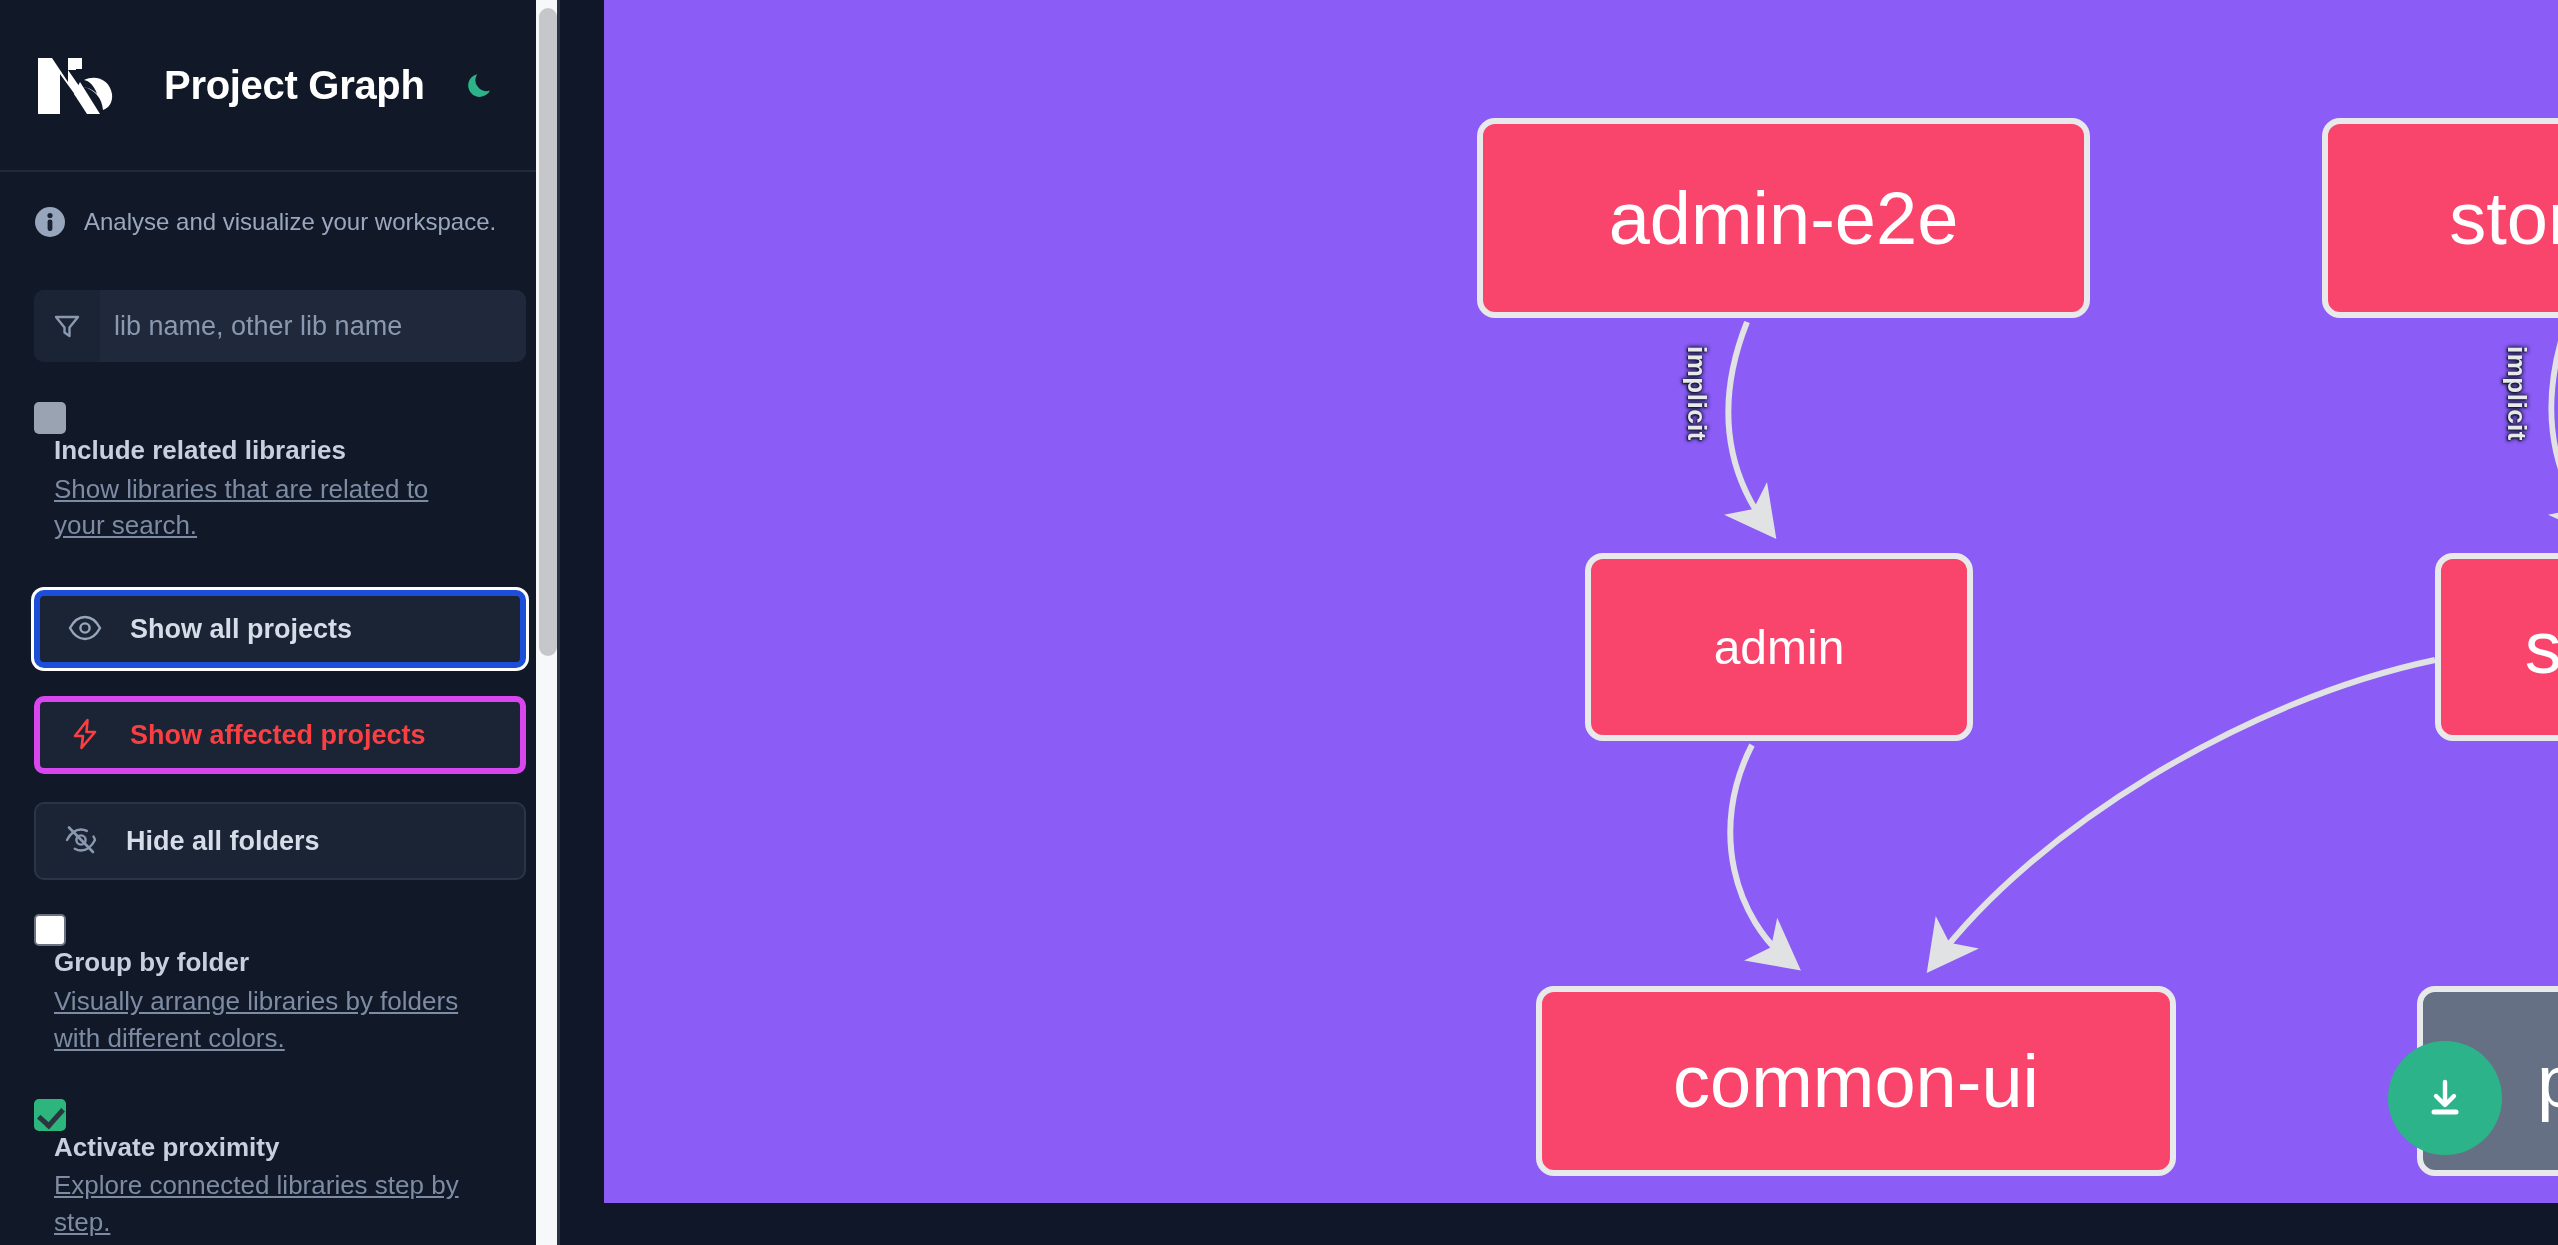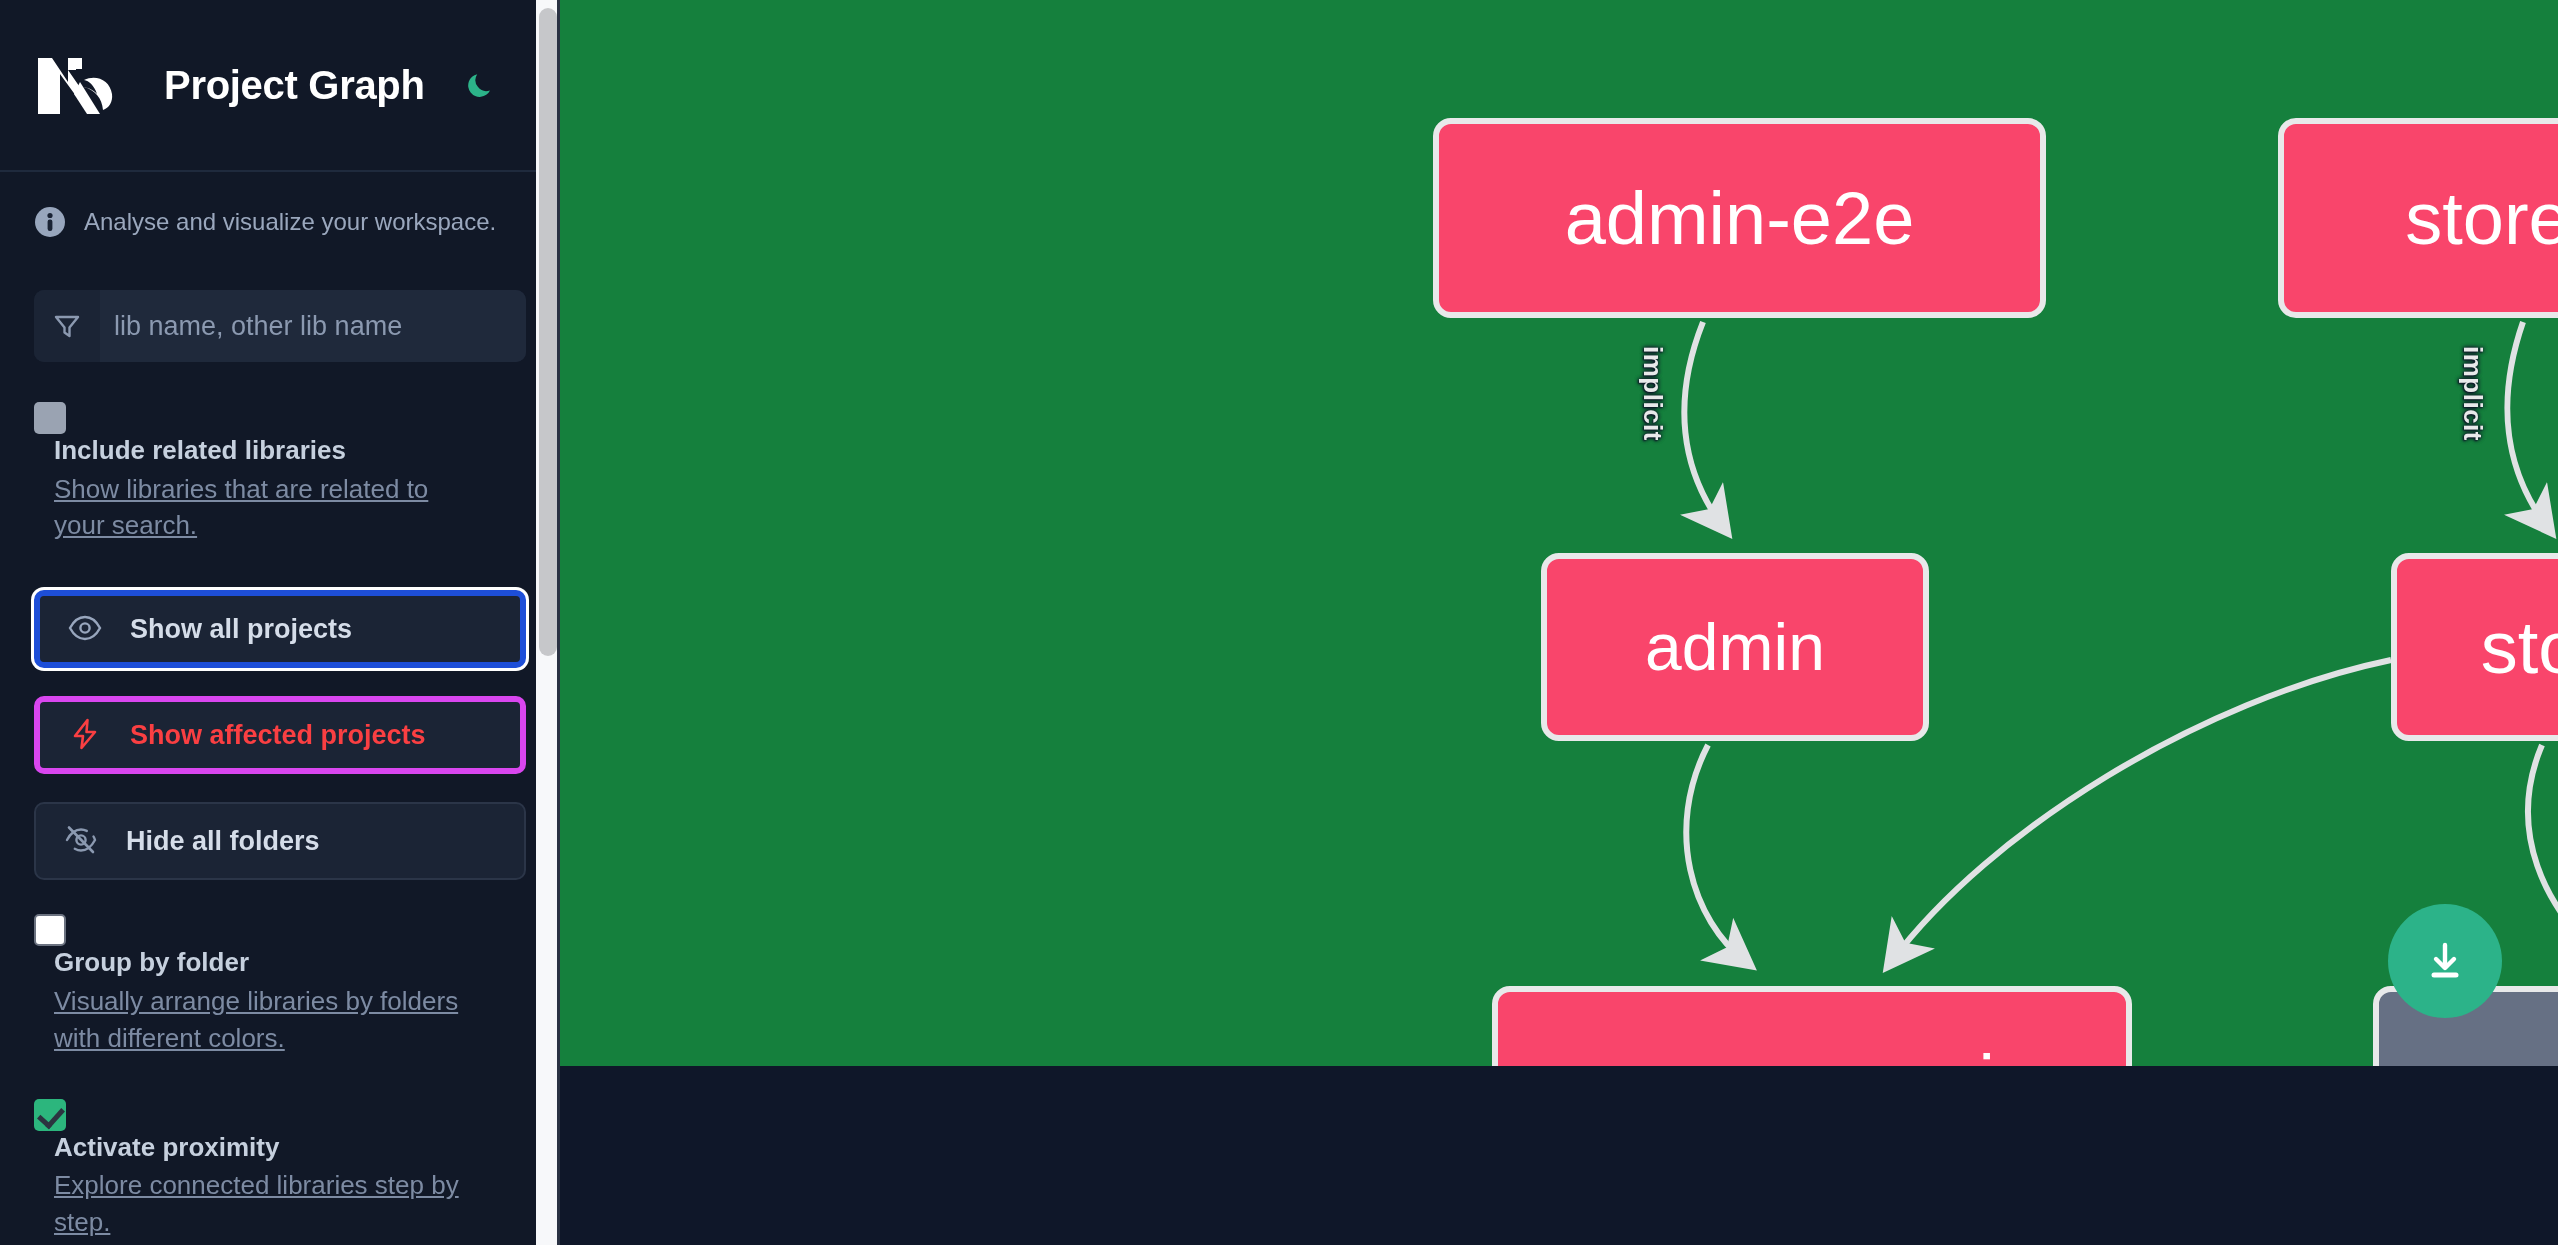--- a/index.html
+++ b/index.html
@@ -122,21 +122,21 @@
   #sb-thumb {
     position: absolute; right: 3px; top: 8px;
     width: 18px; height: 648px; background: #c6c7ca; border-radius: 9px;
   }
   #sb-edge {
     position: absolute; right: 0; top: 0; width: 3px; height: 1245px; background: #2a3243;
   }
 
   
   #graph {
-    position: relative; flex: 1; height: 1066px; background: #15803d; overflow: hidden;
+    position: relative; flex: 1; height: 1203px; background: #8b5cf6; overflow: hidden; margin-left: 44px;
   }
   #graph-svg { position: absolute; left: 0; top: 0; width: 1998px; height: 1245px; }
 
   .node {
     position: absolute;
     border-radius: 18px;
     border: 6px solid #e8e9ea;
     display: flex; align-items: center; justify-content: center;
     color: #ffffff;
     font-family: "Liberation Sans", sans-serif;
@@ -298,21 +298,21 @@
         <path d="M1982,745 C1946,830 1984,910 2047,962"></path>
       </g>
     </svg>
 
     <div class="node pink" style="left:873px;top:118px;width:613px;height:200px;font-size:74px;">
       <span>admin-e2e</span>
     </div>
     <div class="node pink" style="left:1718px;top:118px;width:567px;height:200px;font-size:74px;">
       <span>store-e2e</span>
     </div>
-    <div class="node pink" style="left:981px;top:553px;width:388px;height:188px;font-size:66px;">
+    <div class="node pink" style="left:981px;top:553px;width:388px;height:188px;font-size:48px;">
       <span>admin</span>
     </div>
     <div class="node pink" style="left:1831px;top:553px;width:344px;height:188px;font-size:74px;">
       <span>store</span>
     </div>
     <div class="node pink" style="left:932px;top:986px;width:640px;height:190px;font-size:74px;">
       <span>common-ui</span>
     </div>
     <div class="node grey" style="left:1813px;top:986px;width:524px;height:190px;font-size:74px;">
       <span>products</span>

